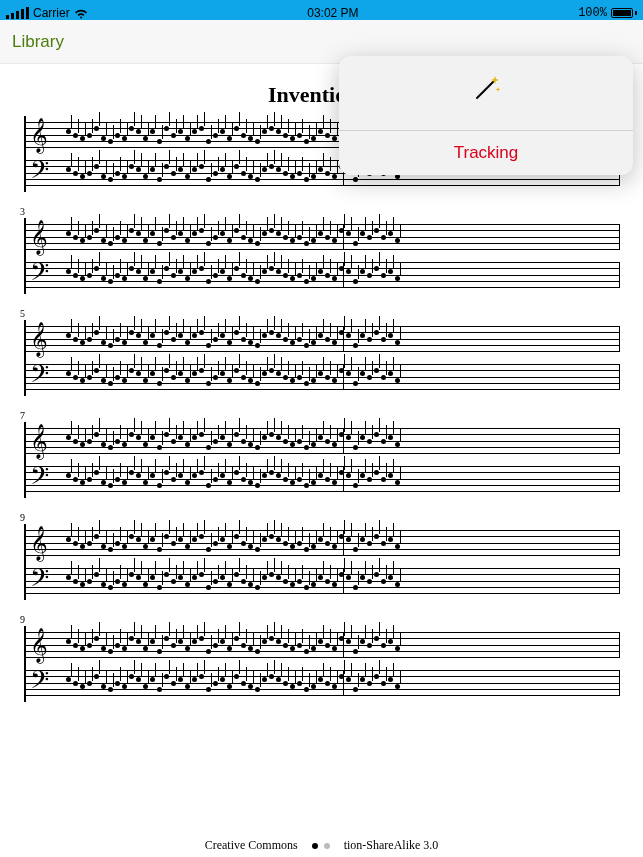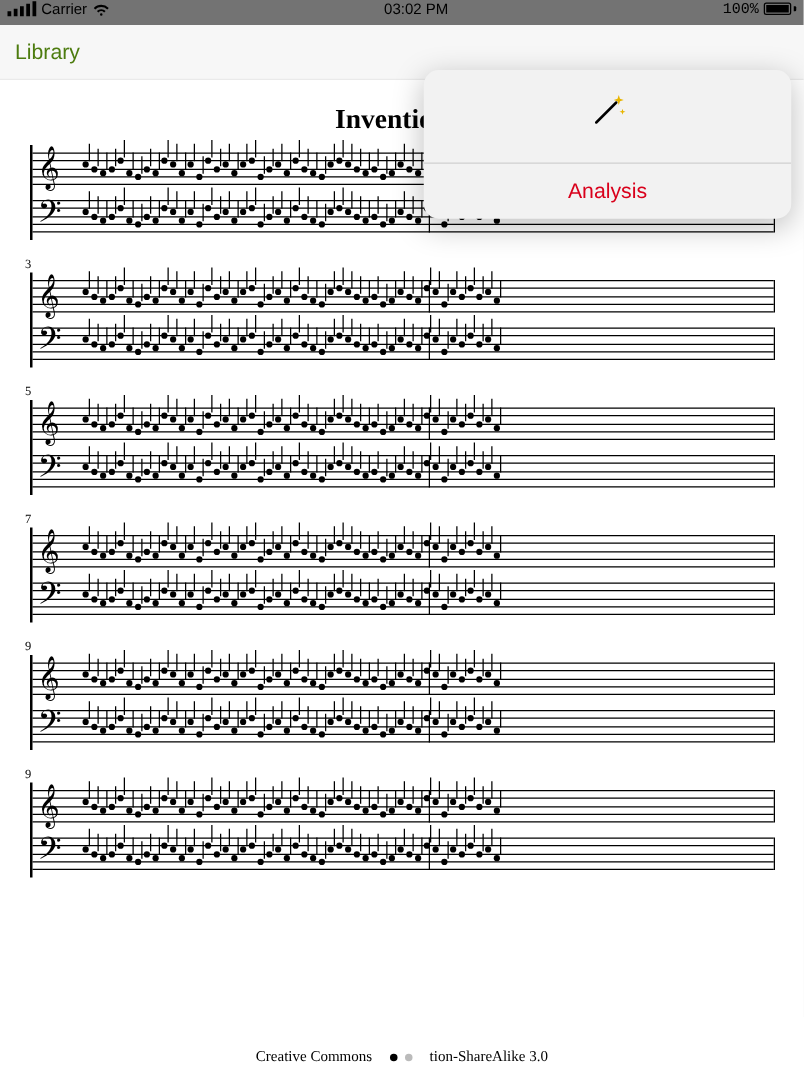--- a/index.html
+++ b/index.html
@@ -7,26 +7,26 @@
   width: 643px;
   height: 857px;
   font-family: -apple-system, "Helvetica Neue", Helvetica, Arial, sans-serif;
   background: #f7f7f7;
   position: relative;
   overflow: hidden;
 }
 .status-bar {
   height: 20px;
   display: flex;
-  align-items: flex-start;
+  align-items: flex-end;
   justify-content: space-between;
   padding: 0 6px;
   font-size: 12px;
   color: #000;
-  background: #737373;
+  background: #0ea5e9;
 }
 .status-left { display: flex; align-items: center; gap: 4px; }
 .status-right { display: flex; align-items: center; gap: 4px; font-family: Liberation Mono, monospace; }
 .signal-bars { display: inline-flex; gap: 2px; align-items: flex-end; }
 .signal-bars span { width: 3px; background: #000; display: inline-block; }
 .signal-bars span:nth-child(1){height:4px}
 .signal-bars span:nth-child(2){height:6px}
 .signal-bars span:nth-child(3){height:8px}
 .signal-bars span:nth-child(4){height:10px}
 .signal-bars span:nth-child(5){height:12px}
@@ -902,14 +902,14 @@
 <div class="popover">
   <div class="popover-wand">
     <svg width="34" height="34" viewBox="0 0 34 34">
       <line x1="8" y1="26" x2="24" y2="10" stroke="#000" stroke-width="2" stroke-linecap="round"></line>
       <path d="M26 4l1 3 3 1-3 1-1 3-1-3-3-1 3-1 1-3z" fill="#e8b500"></path>
       <path d="M29 15l.6 1.8 1.8.6-1.8.6-.6 1.8-.6-1.8-1.8-.6 1.8-.6.6-1.8z" fill="#e8b500"></path>
     </svg>
   </div>
   <div class="popover-body">
   </div>
-  <div class="popover-analyze">Analysis</div>
+  <div class="popover-analyze">Tracking</div>
 </div>
 
 </body></html>

